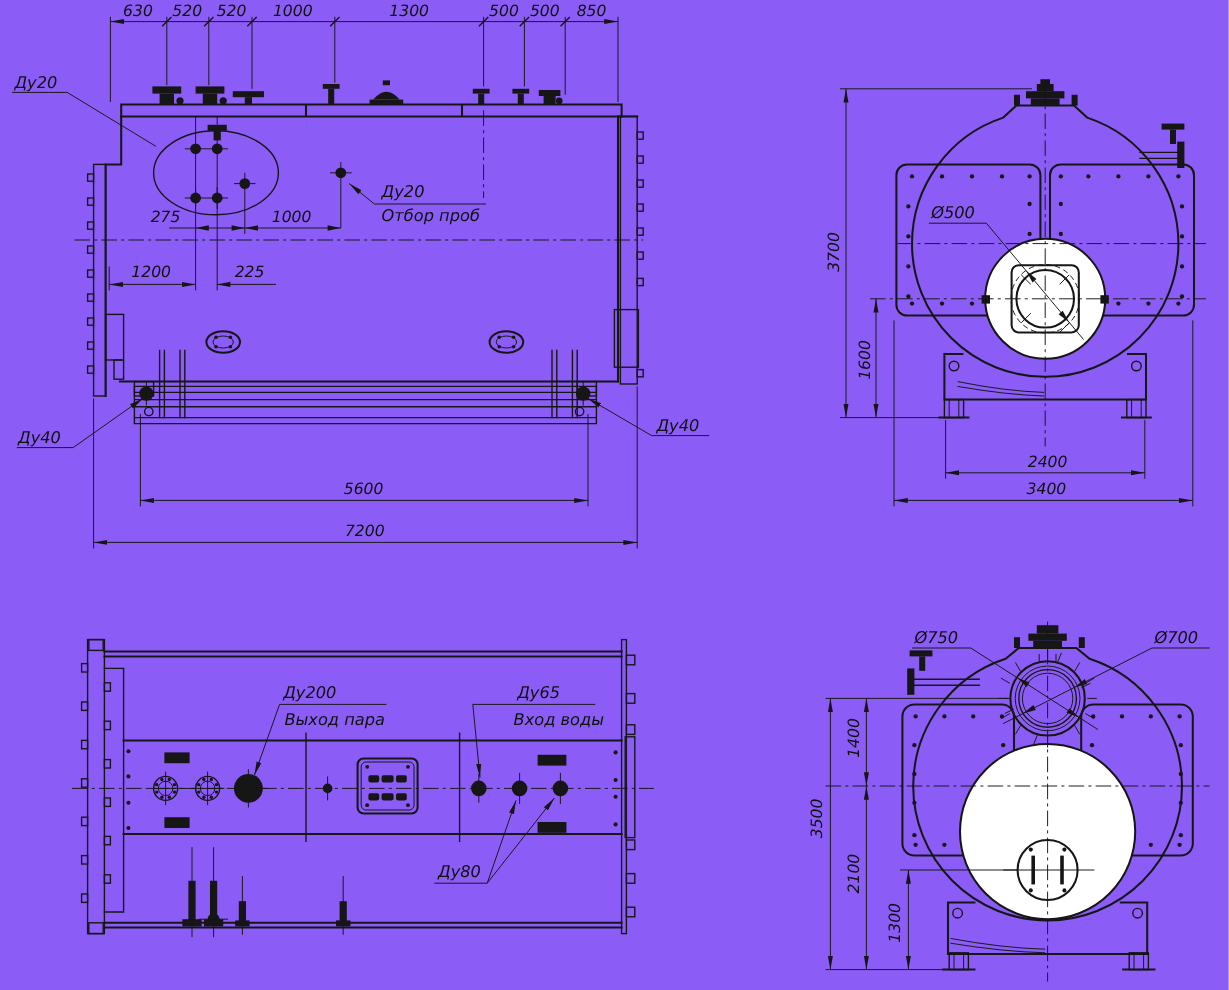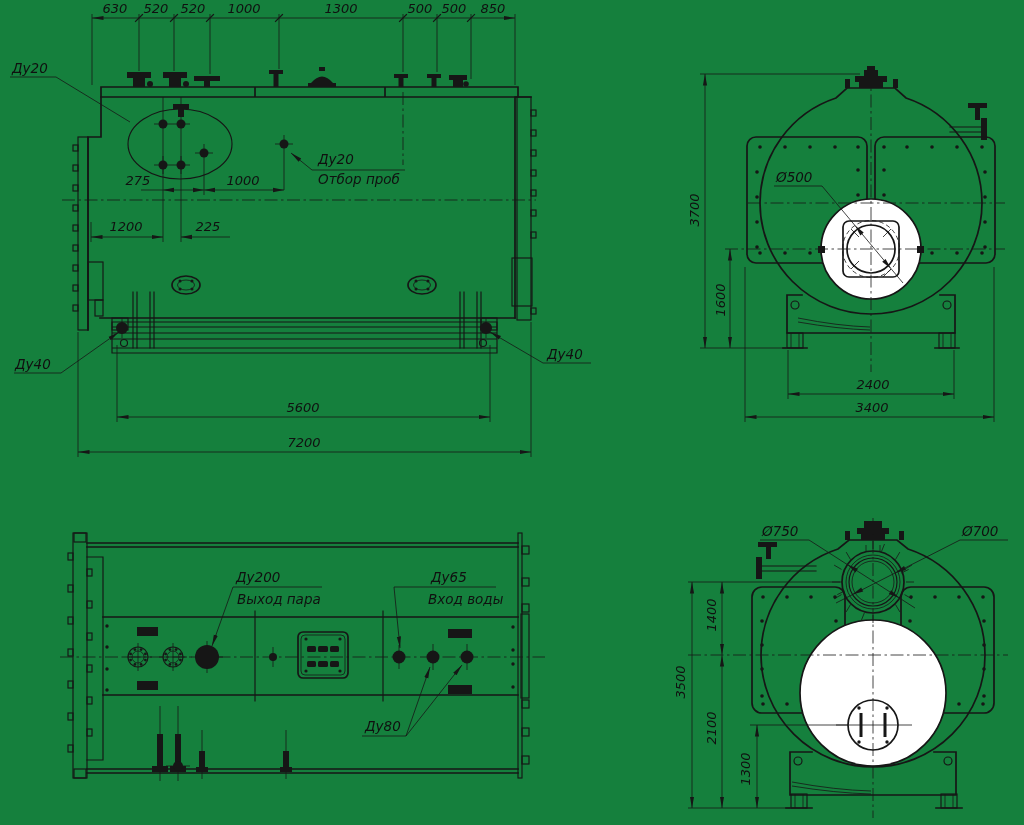--- a/index.html
+++ b/index.html
@@ -1,16 +1,16 @@
 <!DOCTYPE html>
 <html><head>
 <meta charset="utf-8">
 <style>
   html,body{margin:0;padding:0;background:#ffffff;}
-  .page{width:1024px;height:825px;background:#15803d;position:relative;overflow:hidden;}
+  .page{width:1024px;height:825px;background:#8b5cf6;position:relative;overflow:hidden;}
   svg{display:block;}
   .ln{stroke:#161616;stroke-width:1.7;fill:none;stroke-linecap:square;stroke-linejoin:miter;}
   .md{stroke:#161616;stroke-width:1.15;fill:none;stroke-linecap:square;}
   .tn{stroke:#161616;stroke-width:0.8;fill:none;stroke-linecap:butt;}
   .cl{stroke:#161616;stroke-width:0.8;fill:none;stroke-dasharray:13 3.5 2.5 3.5;}
   .dsh{stroke:#161616;stroke-width:0.8;fill:none;stroke-dasharray:4.5 3;}
   .fl{fill:#161616;stroke:none;}
   .wf{fill:#ffffff;stroke:#161616;stroke-width:1.7;}
   text{font-family:"DejaVu Sans","Liberation Sans",sans-serif;font-style:italic;fill:#101010;}
   .t13{font-size:13px;}

